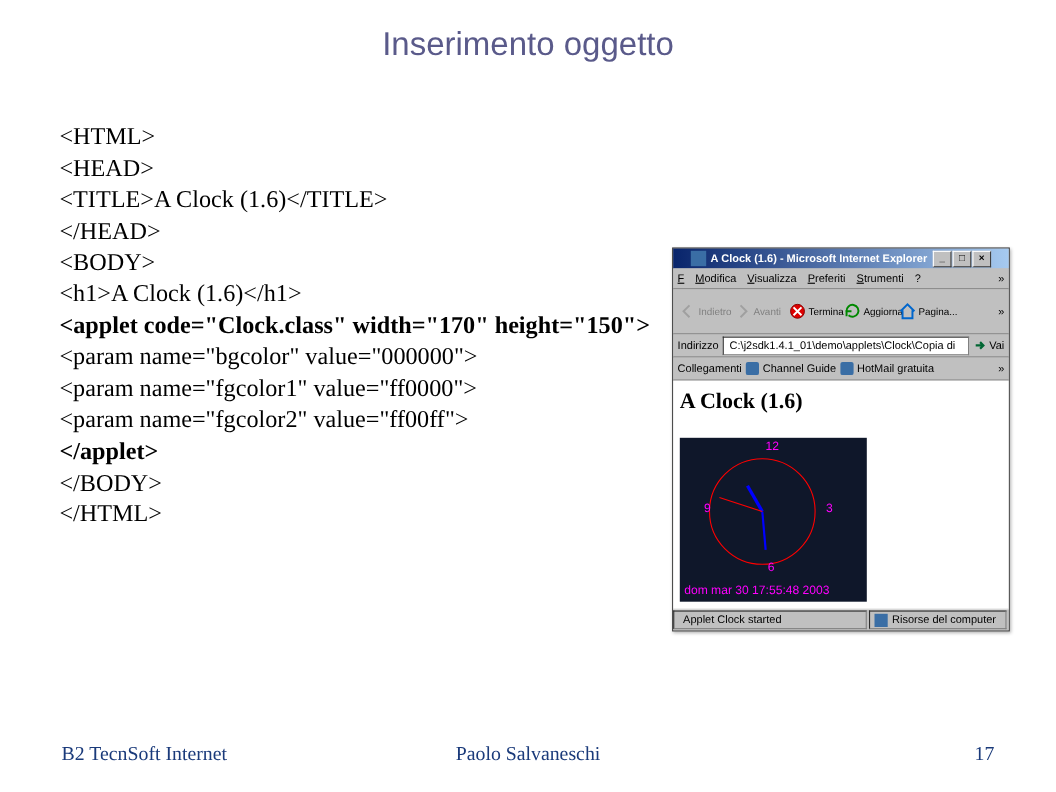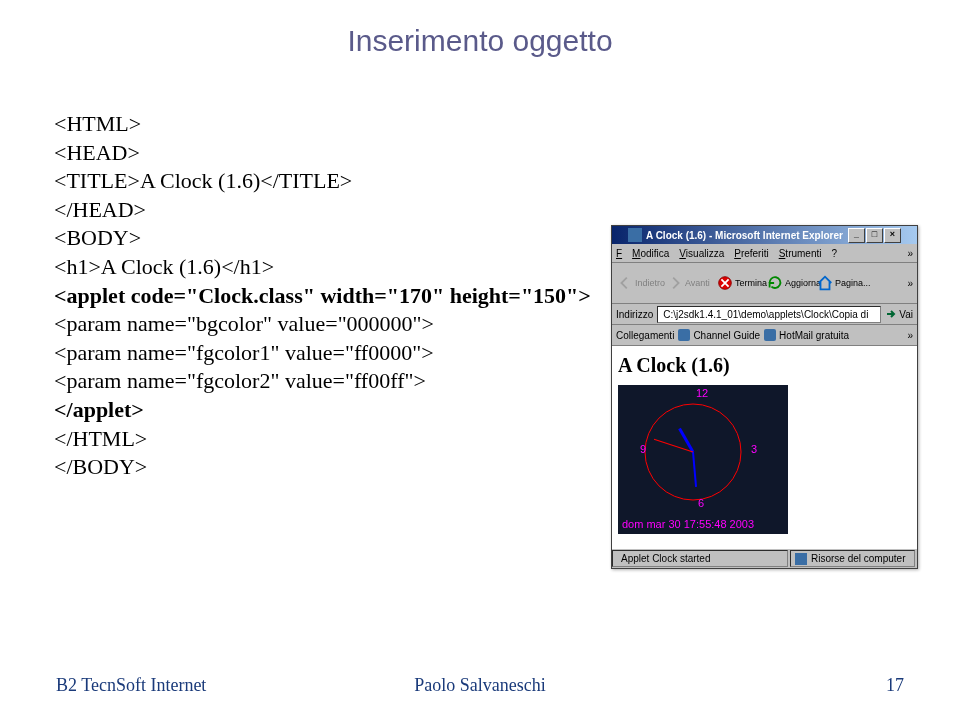--- a/index.html
+++ b/index.html
@@ -89,21 +89,21 @@
     overflow:hidden; white-space:nowrap;
   }
   .vai { color:#000; display:flex; align-items:center; gap:2px; }
   .linksbar .link-item { display:flex; align-items:center; gap:3px; }
   .linksbar .eicon { width:12px;height:12px;background:#3a6ea5;border-radius:2px; }
   .content-area {
     background:#fff; padding:6px; min-height:190px;
   }
   .content-area h1 {
     font-family:"Times New Roman",serif; font-weight:bold;
-    font-size:20px; margin:2px 0 8px;
+    font-size:20px; margin:2px 0 21px;
   }
   .applet {
     width:170px; height:149px; background:#0f172a; position:relative;
     color:#f0f; font-family:Arial,sans-serif;
   }
   .clock-svg { position:absolute; left:20px; top:12px; }
   .clock-num { position:absolute; font-size:11px; color:#f0f; }
   .clock-date {
     position:absolute; left:4px; bottom:4px; font-size:11px; color:#f0f;
   }
@@ -139,22 +139,22 @@
   <div>&lt;HEAD&gt;</div>
   <div>&lt;TITLE&gt;A Clock (1.6)&lt;/TITLE&gt;</div>
   <div>&lt;/HEAD&gt;</div>
   <div>&lt;BODY&gt;</div>
   <div>&lt;h1&gt;A Clock (1.6)&lt;/h1&gt;</div>
   <div><b>&lt;applet code="Clock.class" width="170" height="150"&gt;</b></div>
   <div>&lt;param name="bgcolor" value="000000"&gt;</div>
   <div>&lt;param name="fgcolor1" value="ff0000"&gt;</div>
   <div>&lt;param name="fgcolor2" value="ff00ff"&gt;</div>
   <div><b>&lt;/applet&gt;</b></div>
+  <div>&lt;/BODY&gt;</div>
   <div>&lt;/HTML&gt;</div>
-  <div>&lt;/BODY&gt;</div>
 </div>
 
 <div class="browser-mock">
   <div class="titlebar">
     <span class="titlebar-icon"></span>
     <span>A Clock (1.6) - Microsoft Internet Explorer</span>
     <span class="spacer"></span>
     <span class="win-btn">_</span>
     <span class="win-btn">□</span>
     <span class="win-btn">×</span>

